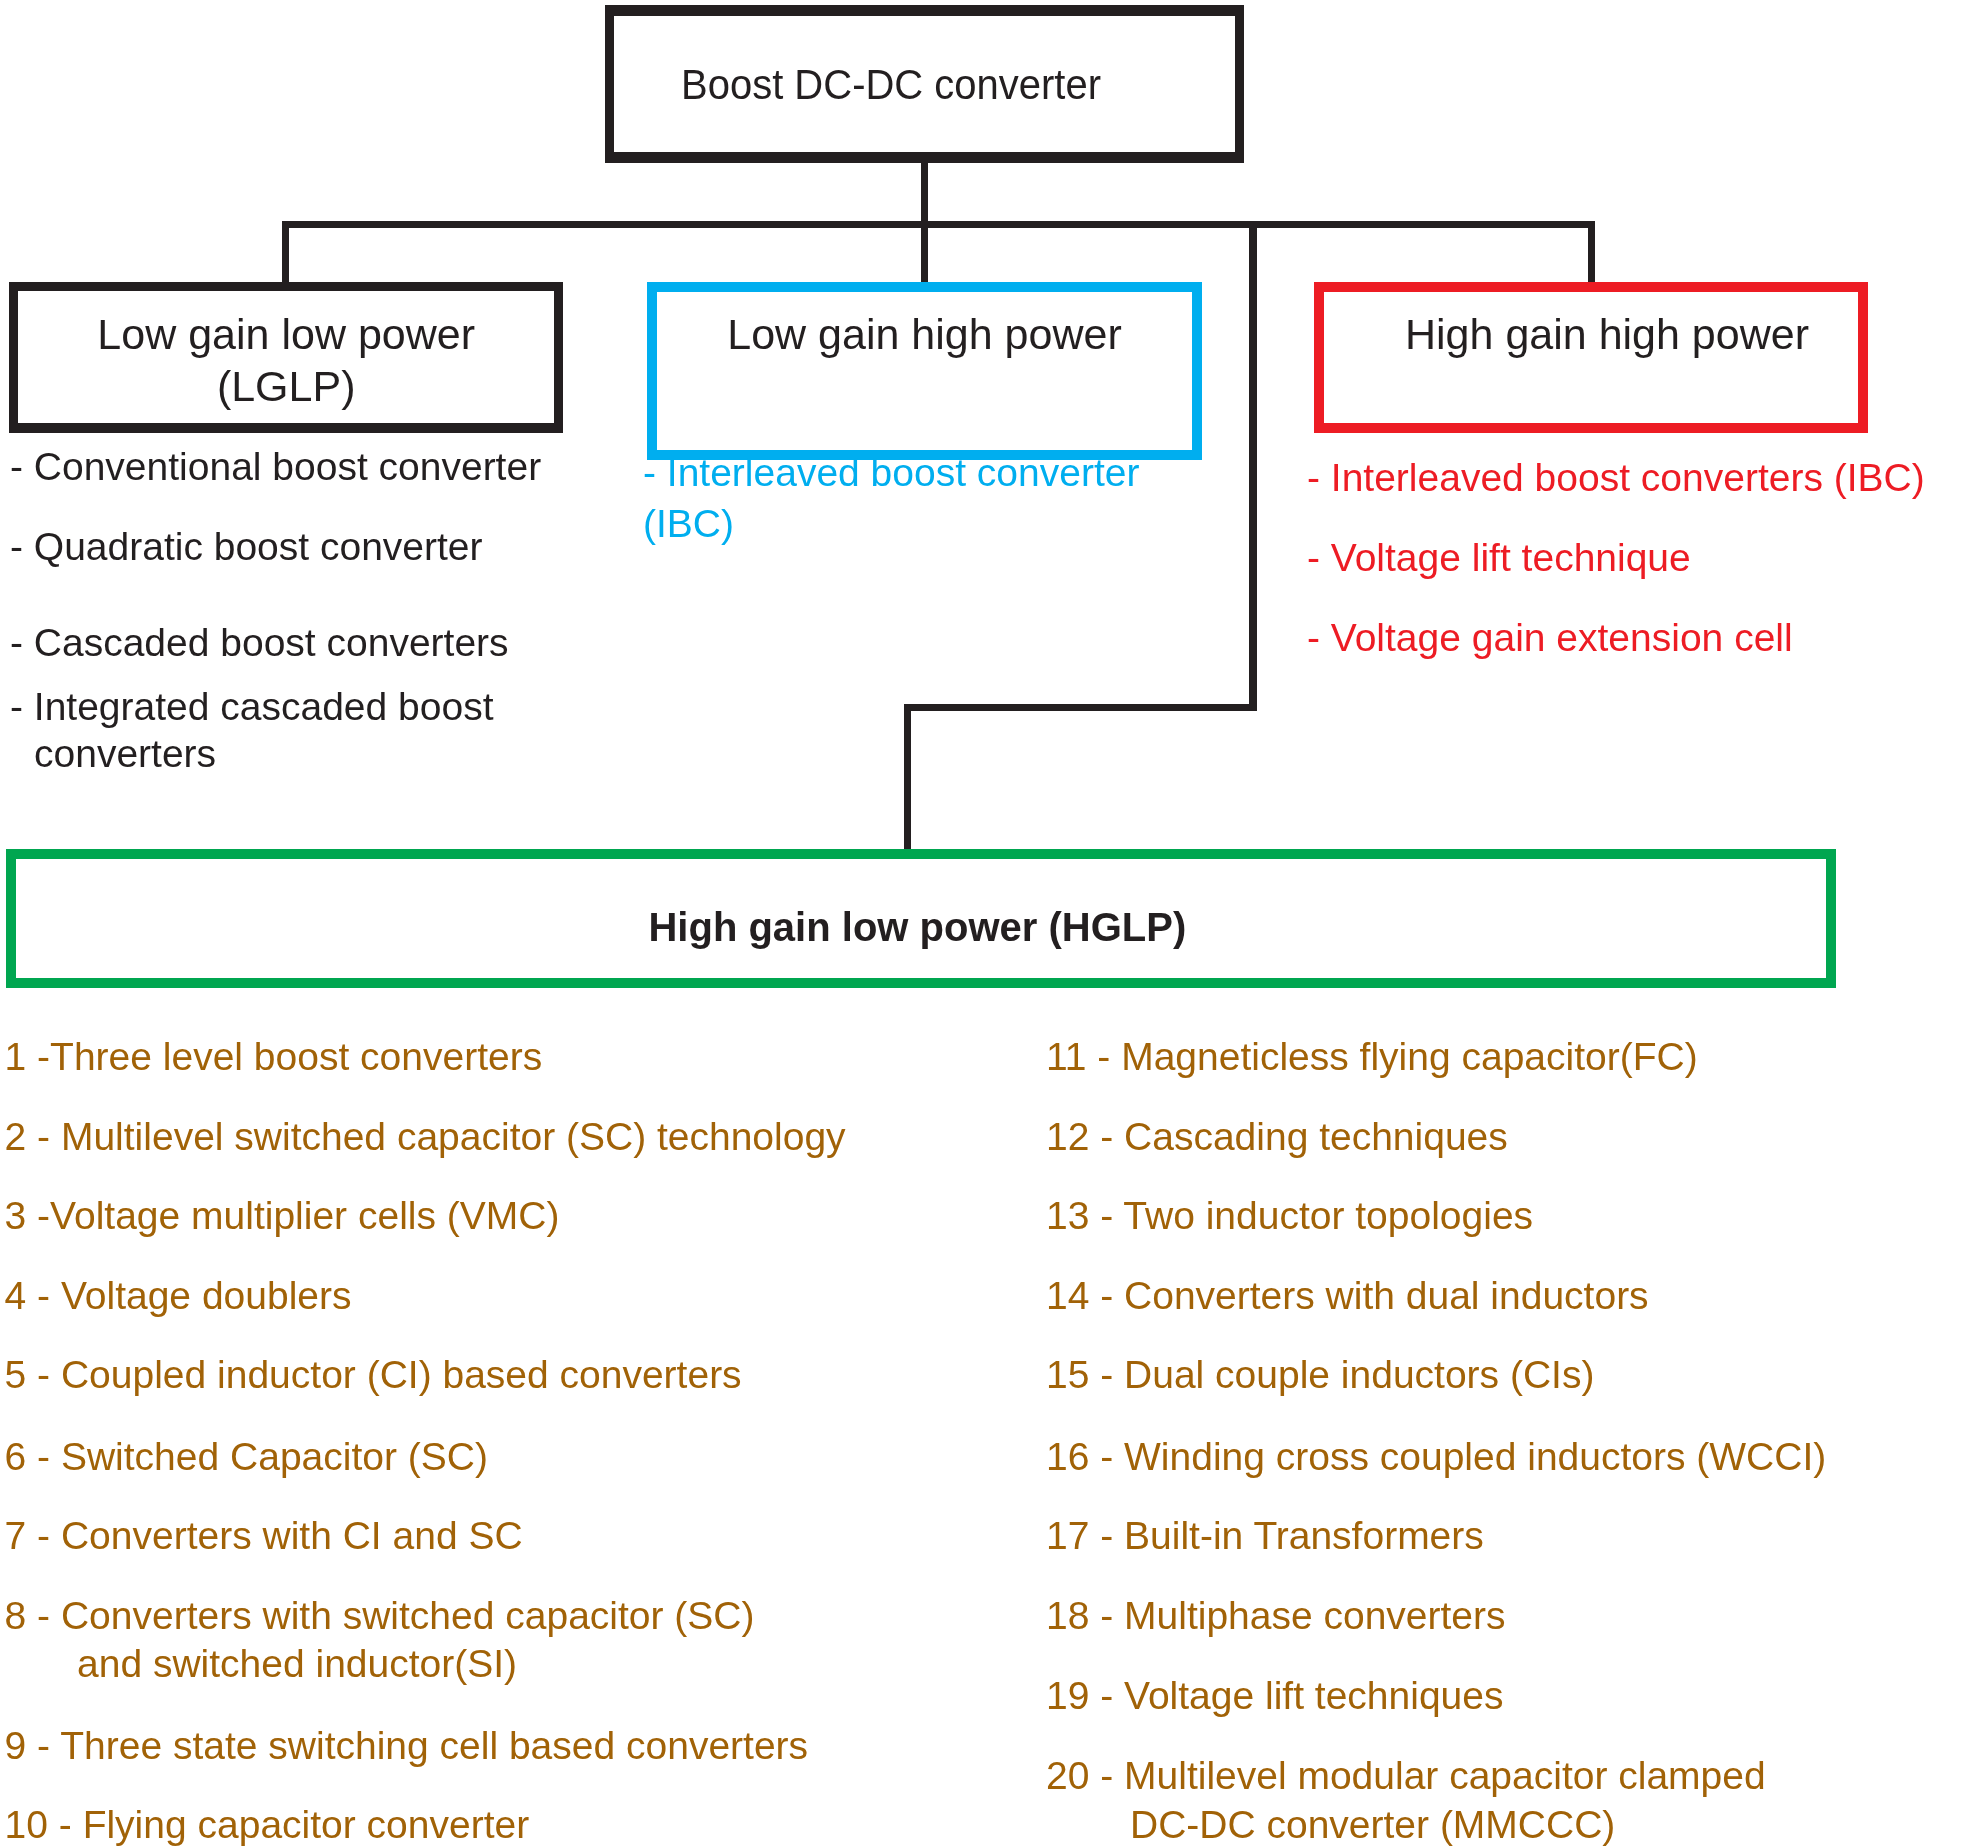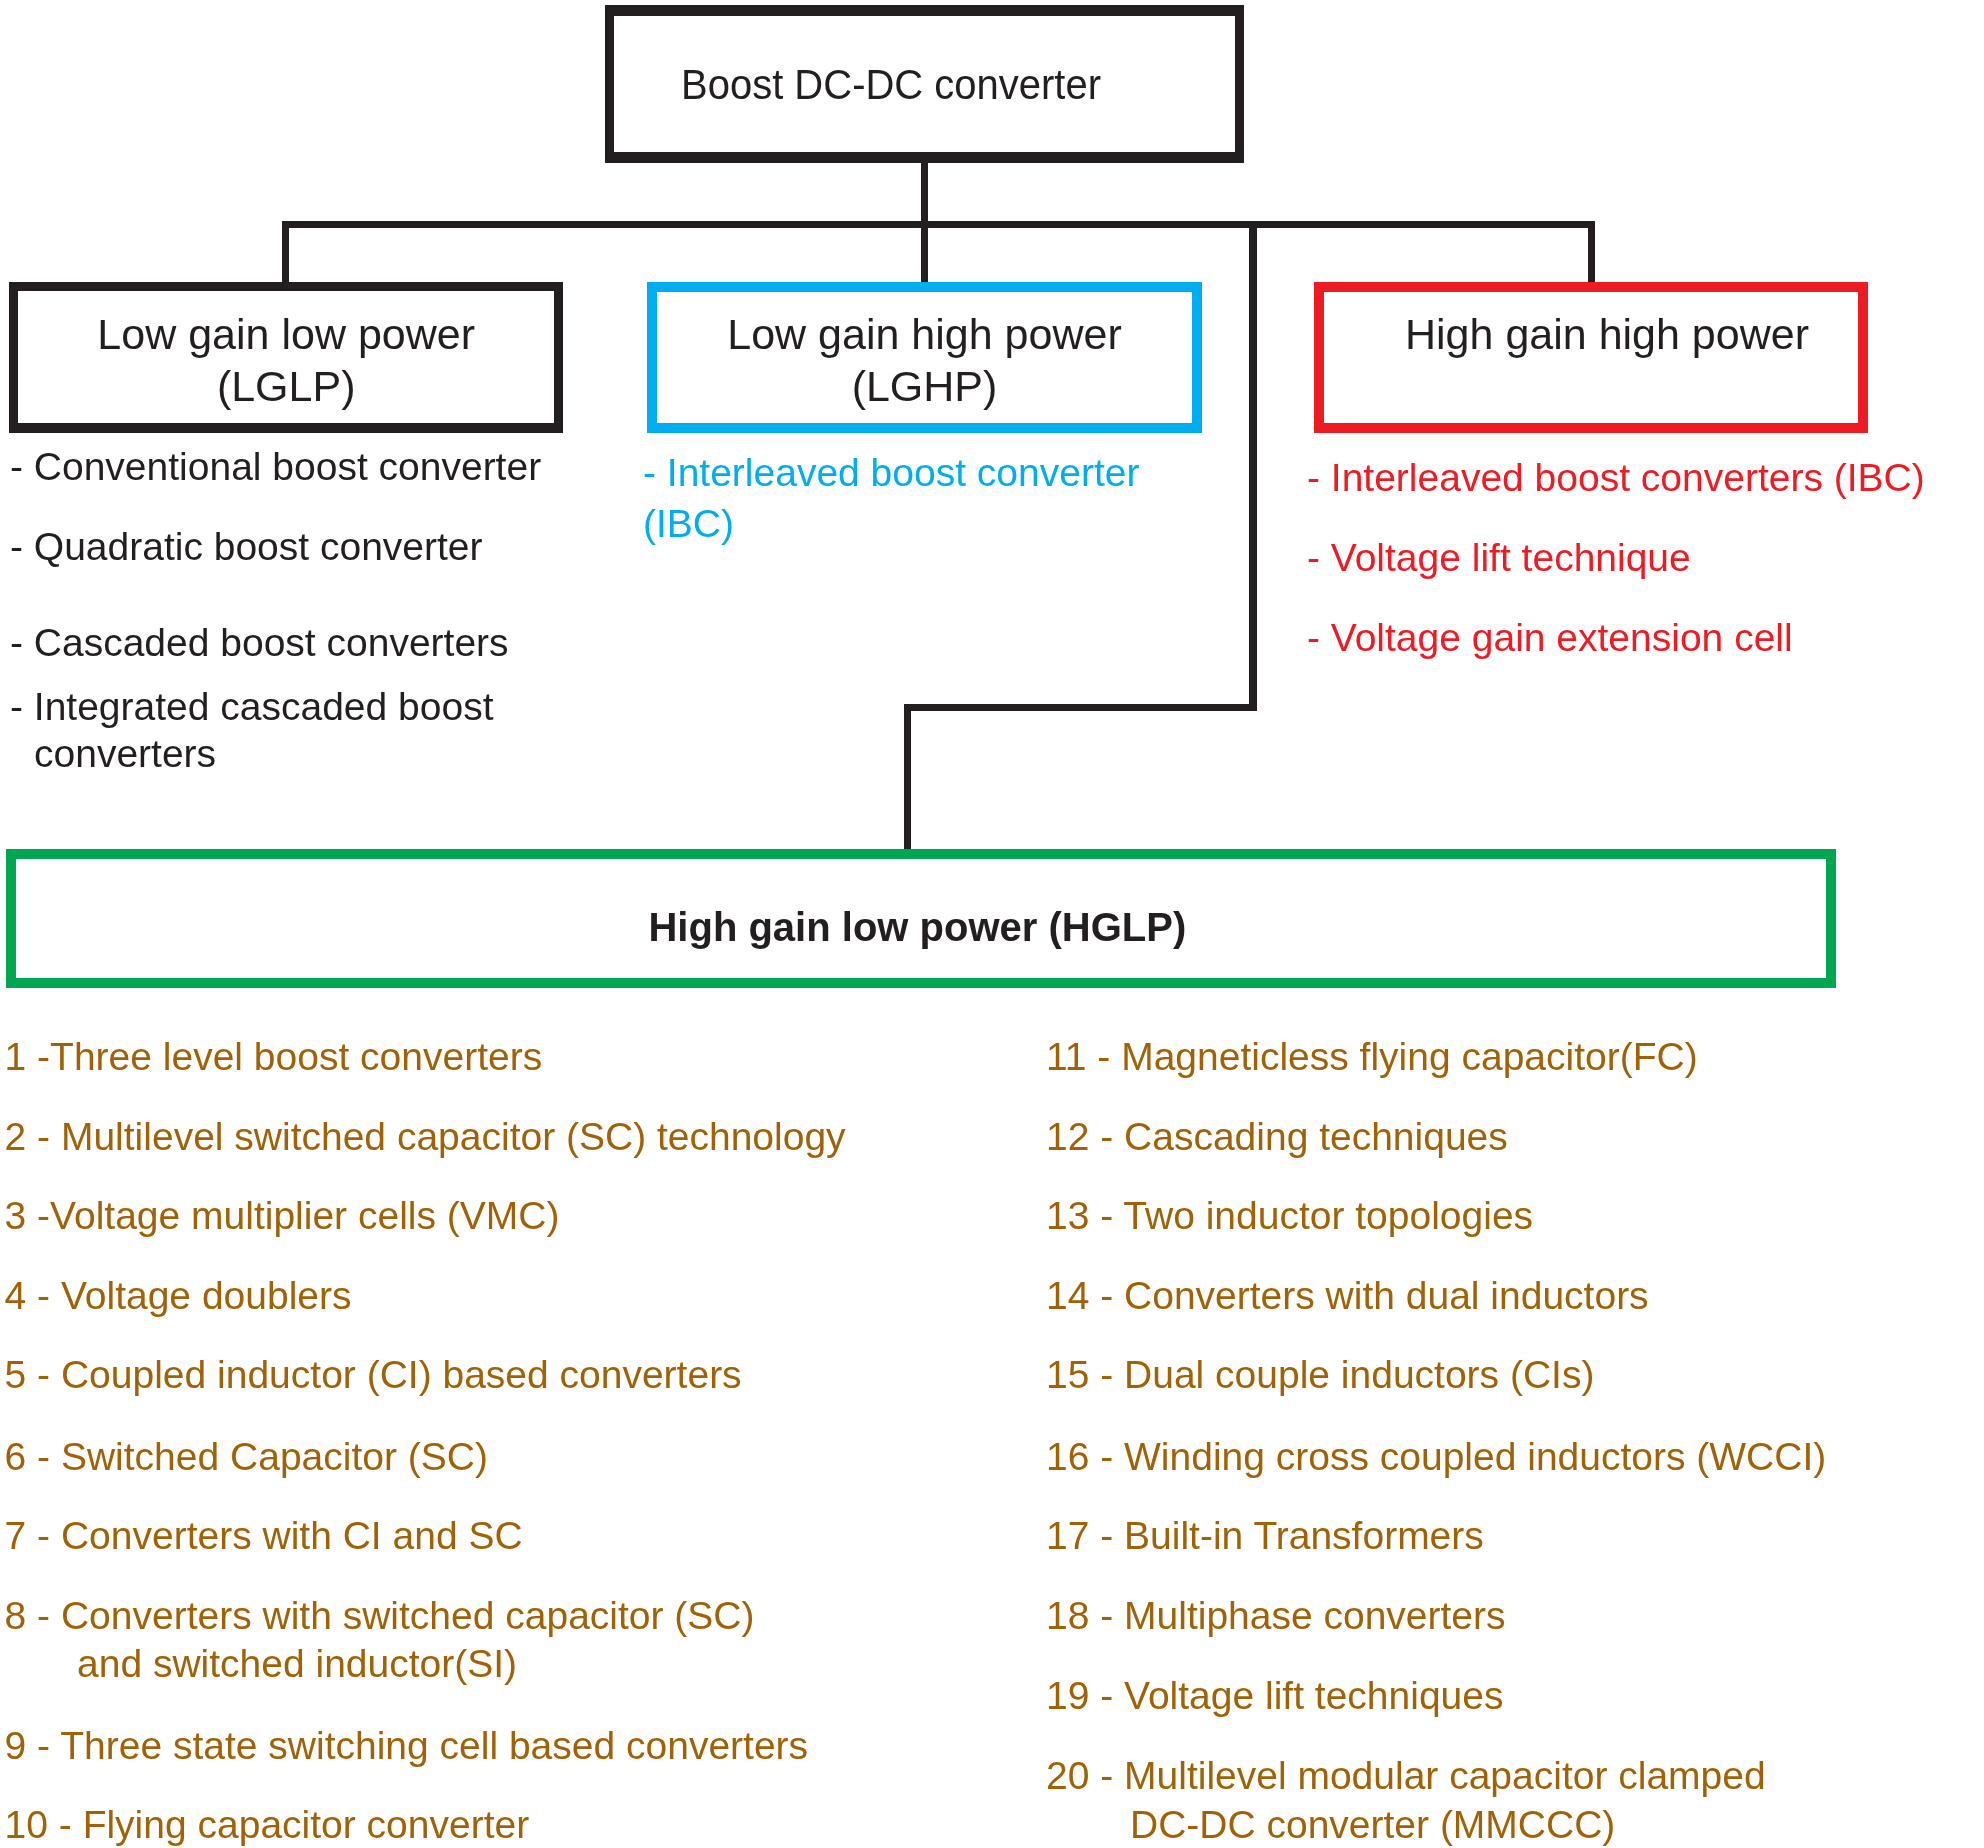--- a/index.html
+++ b/index.html
@@ -30,23 +30,22 @@
 
 <div class="box" style="left:605px; top:5.4px; width:639px; height:158px; border-style:solid; border-color:#231f20; border-width:11.5px 9.2px 11.5px 9.2px;">
   <div class="title-text" style="left:67px; top:42px;">Boost DC-DC converter</div>
 </div>
 
 <div class="box" style="left:9.2px; top:282px; width:554px; height:151px; border:9.2px solid #231f20; border-width:9.2px 9.2px 10.8px 9.2px;">
   <div class="center-title" style="top:17px;">Low gain low power</div>
   <div class="center-title" style="top:69px;">(LGLP)</div>
 </div>
 
-<div class="box" style="left:647px; top:282px; width:555px; height:151px; border:10px solid #00aeef;">
+<div class="box" style="left:647px; top:282px; width:555px; height:178px; border:10px solid #00aeef;">
   <div class="center-title" style="top:16px;">Low gain high power</div>
-  <div class="center-title" style="top:68px;">(LGHP)</div>
 </div>
 
 <div class="box" style="left:1314px; top:282px; width:554px; height:151px; border:10px solid #ed1c24;">
   <div class="center-title" style="top:16px;padding-left:32px;">High gain high power</div>
 </div>
 
 <div class="item black" style="left:10px; top:443px;">- Conventional boost converter</div>
 <div class="item black" style="left:10px; top:523px;">- Quadratic boost converter</div>
 <div class="item black" style="left:10px; top:619px;">- Cascaded boost converters</div>
 <div class="item black" style="left:10px; top:683px;">- Integrated cascaded boost</div>

